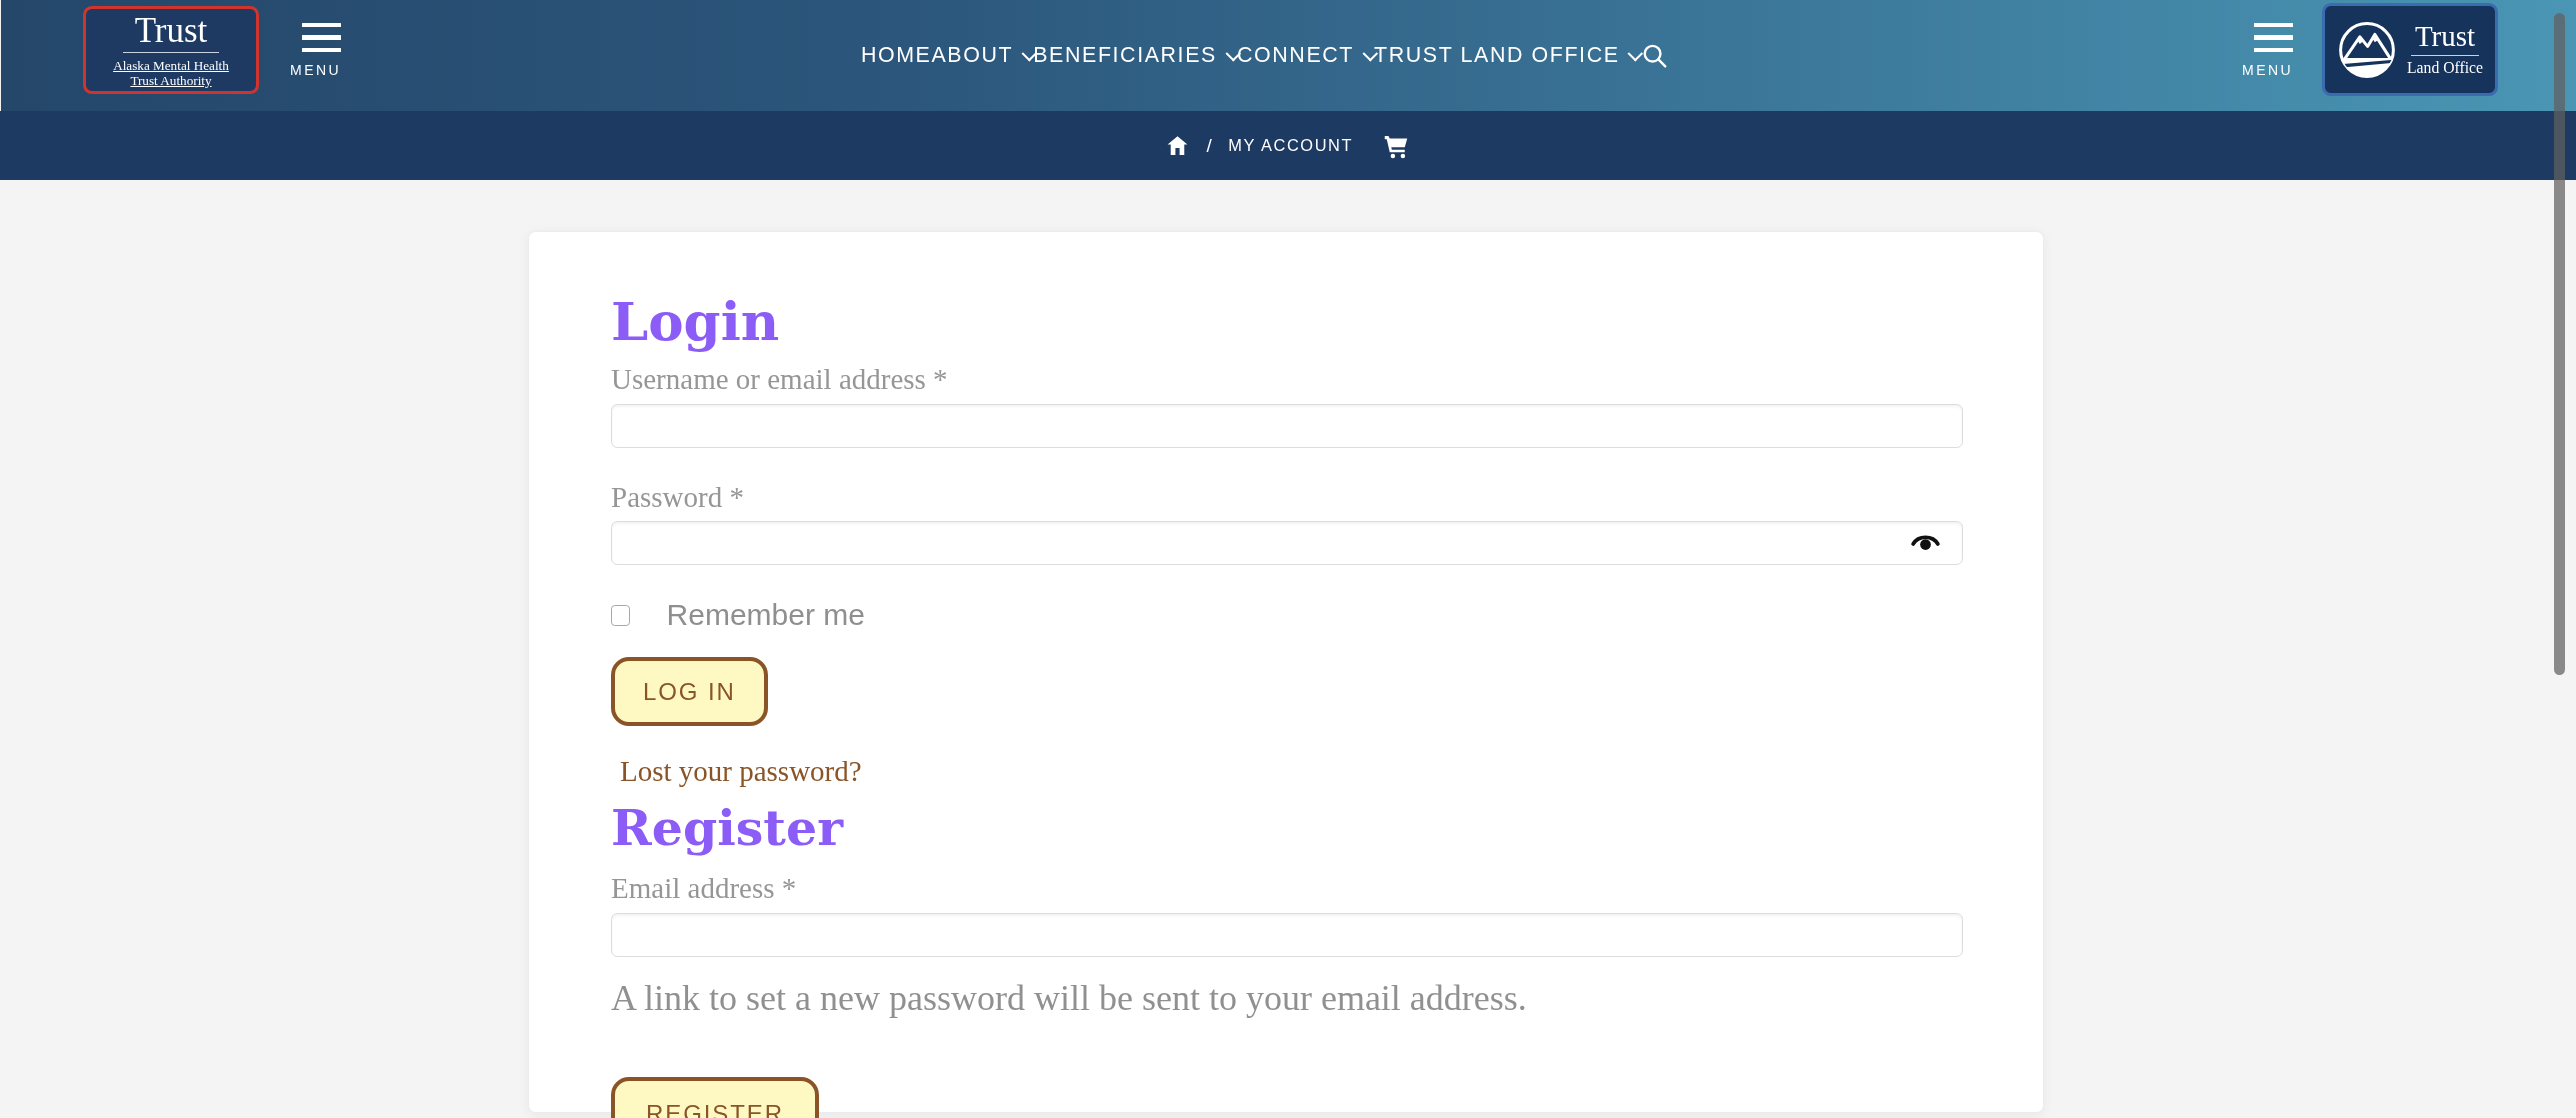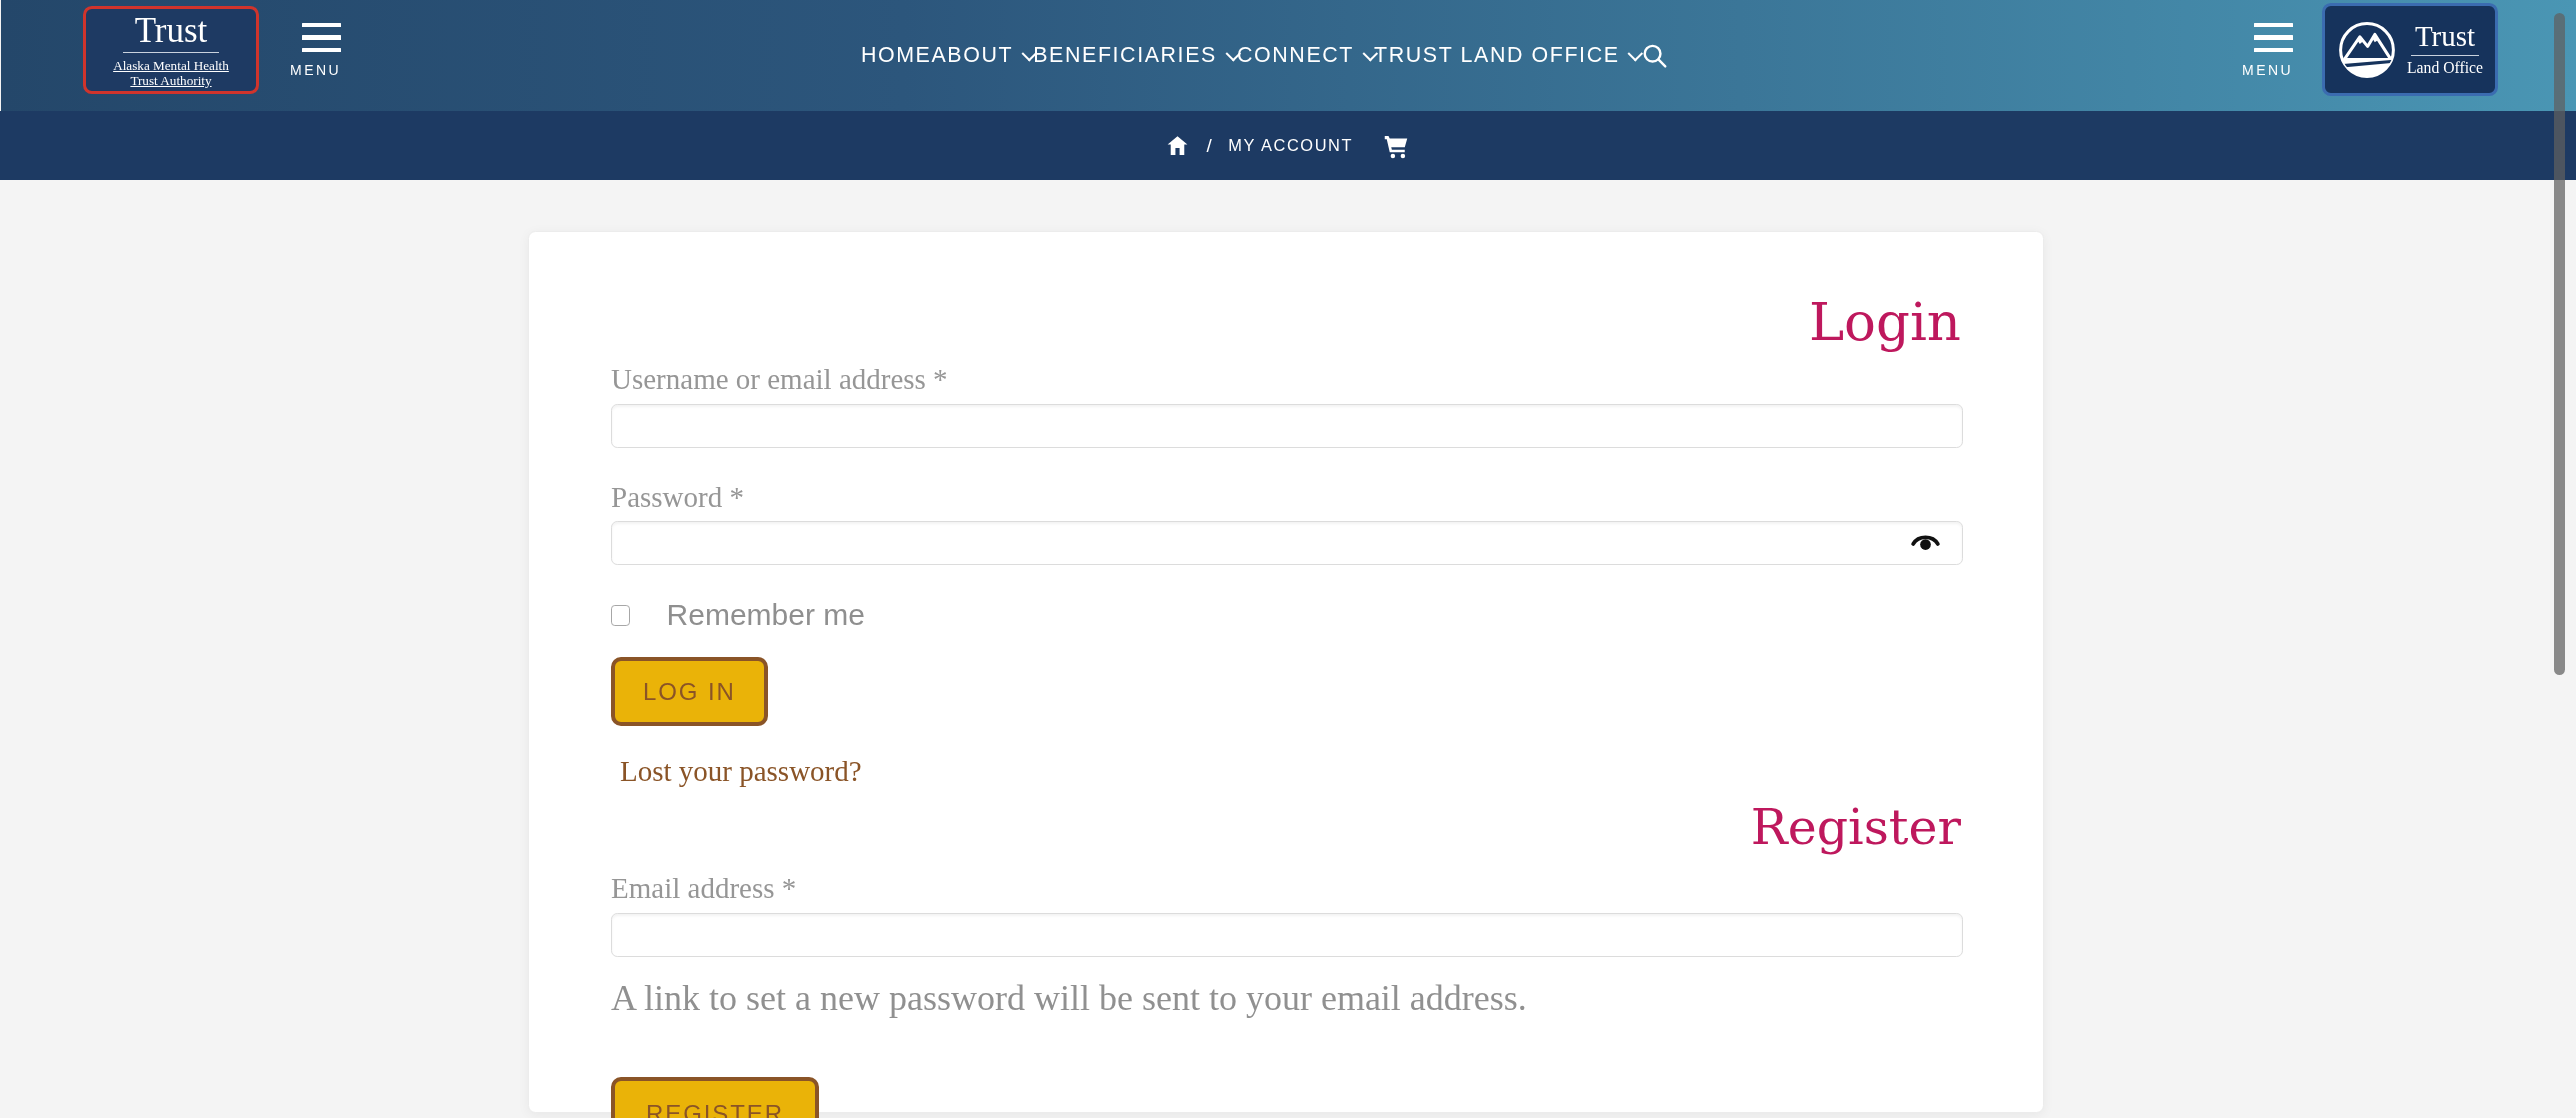--- a/index.html
+++ b/index.html
@@ -51,40 +51,40 @@
   .crumb-current { color:#fff; font-size:16.4px; letter-spacing:1.6px; }
   .crumb-home, .crumb-cart { cursor:pointer; display:flex; align-items:center; }
   .crumb-cart { margin-left:11.3px; }
 
   
   .main-bg { position:absolute; left:0; top:180px; width:2576px; height:938px; background:#f4f4f4; }
   .card { position:absolute; left:528px; top:231px; width:1516px; height:882px; background:#fff;
           border:0.6px solid #ececec; border-radius:7.5px;
           box-shadow:0 2.5px 11.3px rgba(0,0,0,0.05); padding:60px 82px; }
 
-  .h-serif { font-family:"DejaVu Serif", serif; font-weight:normal; color:#be185d;text-align:right; }
+  .h-serif { font-family:"DejaVu Serif", serif; font-weight:bold; color:#8b5cf6; }
   .login-heading { font-size:53px; line-height:1.12; margin-bottom:10px; }
   .register-heading { font-size:49px; line-height:1.12; margin-top:12.6px; margin-bottom:8.8px; }
 
   .field-label { display:block; font-family:"Liberation Serif", serif; font-size:29px;
                  color:#969696; margin-top:16.4px; margin-bottom:7.5px; }
   .text-input { width:1352px; height:44px; border:1.3px solid #dcdcdc; border-radius:6.3px;
                 background:#fff; box-shadow:inset 0 1.9px 2.5px rgba(0,0,0,0.05);
                 font-size:25px; padding:0 15px; outline:none; color:#333;
                 font-family:"Liberation Serif", serif; }
   .pw-wrap { position:relative; width:1352px; }
   .eye-toggle { position:absolute; right:21.4px; top:8.8px; cursor:pointer; }
 
   .remember-row { display:flex; align-items:center; gap:12.6px; margin-top:33px; }
   .checkbox { width:19px; height:21.4px; border:1.6px solid #a7a7a7; border-radius:3.8px;
               background:#fff; cursor:pointer; }
   .remember-label { font-family:Liberation Sans, sans-serif; font-size:30px; color:#8f8f8f;margin-left:24px; }
 
-  .outline-btn { display:inline-block; margin-top:25px; background:#eab308; border:4.4px solid #8a5427;
-                 border-radius:10px; color:#8a5427; font-family:"Liberation Sans", sans-serif;
+  .outline-btn { display:inline-block; margin-top:25px; background:#fef9c3; border:4.4px solid #8a5427;
+                 border-radius:18px; color:#8a5427; font-family:"Liberation Sans", sans-serif;
                  font-size:24px; letter-spacing:1.9px; font-weight:500; cursor:pointer;
                  padding:16.4px 28px;text-align:right; }
   .lost-link { display:block; margin-top:29px; font-family:"Liberation Serif", serif;
                font-size:29px; color:#8a5427; text-decoration:none; cursor:pointer; width:max-content;margin-left:9px; }
   .note-text { font-family:"Liberation Serif", serif; font-size:36px; color:#909090; margin-top:20px; }
   .register-btn { margin-top:58px; padding:19px 31px; }
 
   
   .scrollbar-thumb { position:absolute; left:2554px; top:12.6px; width:10.7px; height:662px;
                      background:rgba(95,95,95,0.72); border-radius:5.7px; cursor:grab; }

